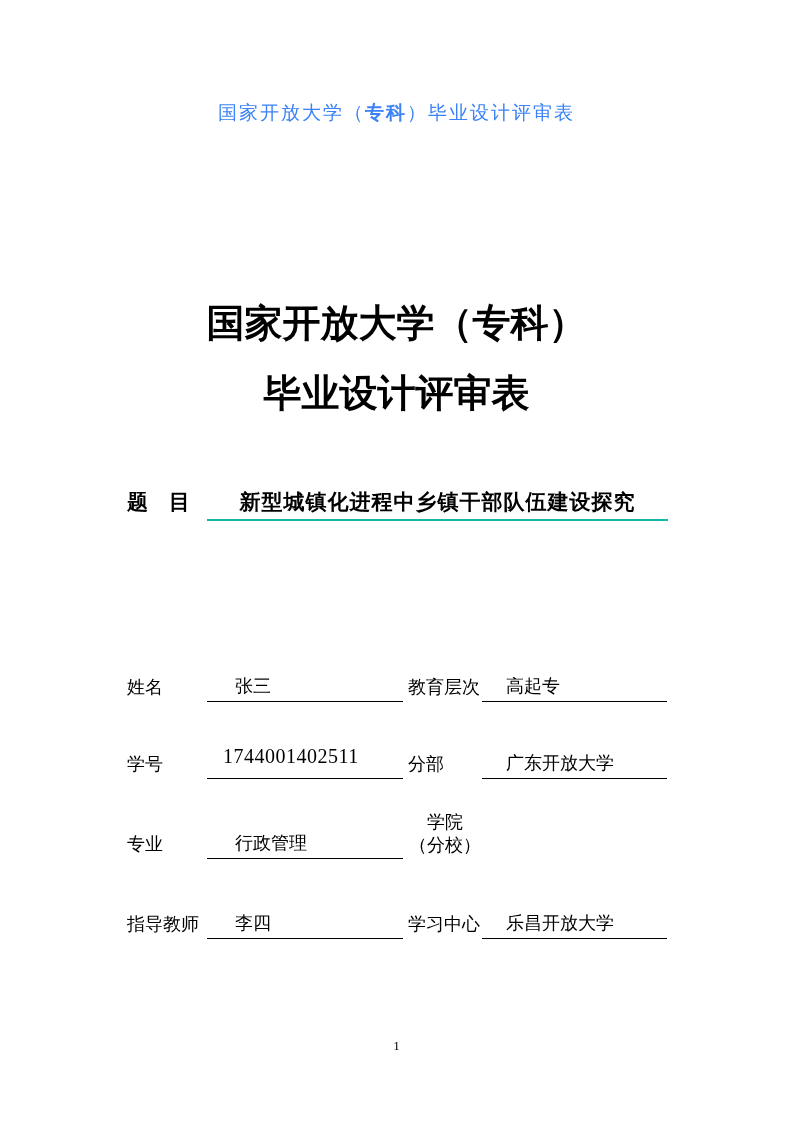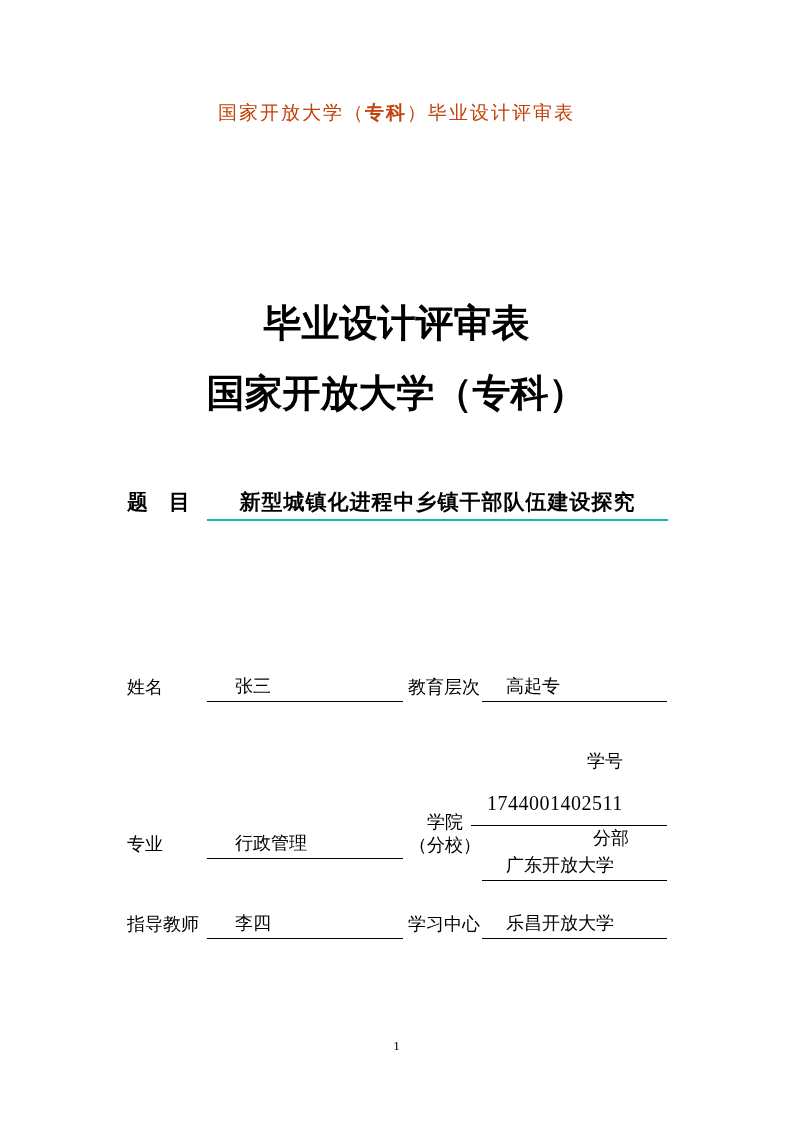--- a/index.html
+++ b/index.html
@@ -10,21 +10,21 @@
     color: #000;
     font-family: "Liberation Serif", "DejaVu Serif", serif;
   }
   .serif { font-family: "Liberation Serif", "DejaVu Serif", serif; }
   .sans  { font-family: "Liberation Sans", "DejaVu Sans", sans-serif; }
 
   .doc-header {
     position: absolute; top: 100px; left: 0; width: 100%;
     text-align: center;
     font-size: 19px; letter-spacing: 2px;
-    color: #c2410c;
+    color: #3b82f6;
   }
   .doc-header .bold-seg { font-weight: 700; }
 
   .main-title {
     position: absolute; top: 288px; left: 0; width: 100%;
     text-align: center;
     font-size: 38px; font-weight: 700;
     line-height: 70px;
     letter-spacing: 0px;
   }
@@ -46,21 +46,21 @@
     font-size: 21px; font-weight: 700;
     padding-bottom: 3px;
     letter-spacing: 1px;
   }
 
   .form-row {
     position: absolute; left: 127px; width: 540px;
     display: flex; align-items: flex-end;
   }
   .row-1 { top: 672px; height: 30px; }
-  .row-2 { top: 749px; height: 30px; flex-direction: column; }
+  .row-2 { top: 749px; height: 30px; }
   .row-3 { top: 807px; height: 52px; }
   .row-4 { top: 909px; height: 30px; }
 
   .f-label {
     width: 80px;
     font-size: 18px;
     padding-bottom: 3px;
     display: flex; align-items: flex-end;
   }
   .f-value-left {
@@ -107,22 +107,22 @@
   }
 </style>
 </head>
 <body>
 
 <div class="doc-header serif">
   <span>国家开放大学（</span><span class="bold-seg">专科</span><span>）毕业设计评审表</span>
 </div>
 
 <div class="main-title serif">
+  <div>国家开放大学（专科）</div>
   <div>毕业设计评审表</div>
-  <div>国家开放大学（专科）</div>
 </div>
 
 <div class="topic-row">
   <div class="topic-label sans">题　目</div>
   <div class="topic-value sans">新型城镇化进程中乡镇干部队伍建设探究</div>
 </div>
 
 <div class="form-row row-1">
   <div class="f-label serif">姓名</div>
   <div class="f-value-left serif">张三</div>

